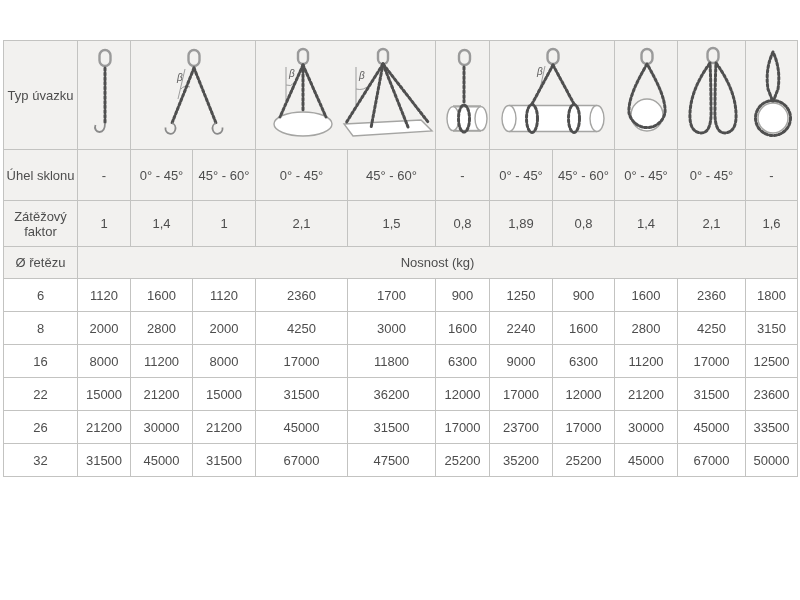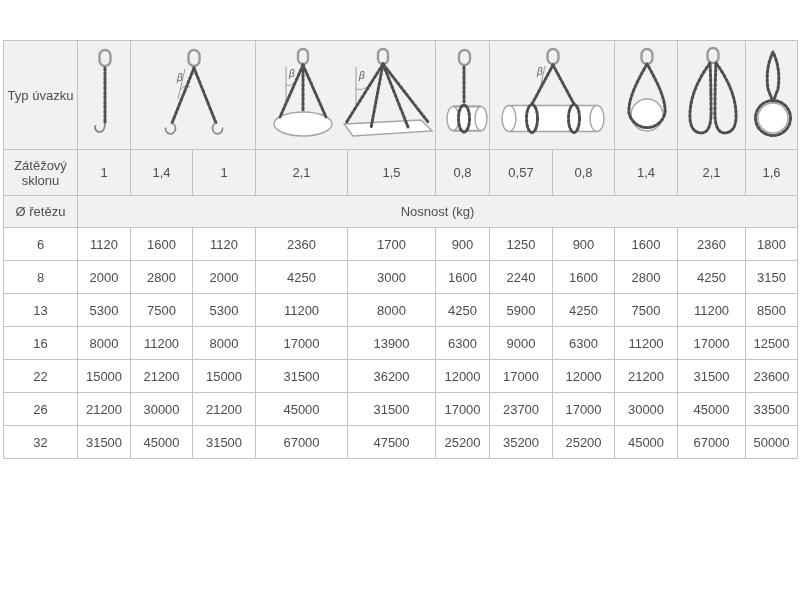--- a/index.html
+++ b/index.html
@@ -146,30 +146,44 @@
 
     <td>
       <svg class="icn" width="50" height="100" viewBox="0 0 50 100">
         <path class="chain" d="M25,7 Q17,24 20,44 L25,57 L30,44 Q33,24 25,7"></path>
         <circle class="load" cx="25" cy="73" r="15"></circle>
         <circle class="chain" cx="25" cy="73" r="17.5"></circle>
       </svg>
     </td>
   </tr>
 
+  <tr class="r-ang" id="angle-row">
+    <th class="rowhead">Úhel sklonu</th>
+  <td>-</td>
+        <td>0° - 45°</td>
+        <td>45° - 60°</td>
+        <td>0° - 45°</td>
+        <td>45° - 60°</td>
+        <td>-</td>
+        <td>0° - 45°</td>
+        <td>45° - 60°</td>
+        <td>0° - 45°</td>
+        <td>0° - 45°</td>
+        <td>-</td>
+      </tr>
 
   <tr class="r-fac" id="factor-row">
-    <th class="rowhead">Zátěžový sklonu</th>
+    <th class="rowhead">Zátěžový faktor</th>
   <td>1</td>
         <td>1,4</td>
         <td>1</td>
         <td>2,1</td>
         <td>1,5</td>
         <td>0,8</td>
-        <td>0,57</td>
+        <td>1,89</td>
         <td>0,8</td>
         <td>1,4</td>
         <td>2,1</td>
         <td>1,6</td>
       </tr>
 
   <tr class="r-nos">
     <th class="rowhead">Ø řetězu</th>
     <td colspan="11">Nosnost (kg)</td>
   </tr>
@@ -198,40 +212,26 @@
         <td>4250</td>
         <td>3000</td>
         <td>1600</td>
         <td>2240</td>
         <td>1600</td>
         <td>2800</td>
         <td>4250</td>
         <td>3150</td>
       </tr>
       <tr>
-        <th>13</th>
-        <td>5300</td>
-        <td>7500</td>
-        <td>5300</td>
-        <td>11200</td>
-        <td>8000</td>
-        <td>4250</td>
-        <td>5900</td>
-        <td>4250</td>
-        <td>7500</td>
-        <td>11200</td>
-        <td>8500</td>
-      </tr>
-      <tr>
         <th>16</th>
         <td>8000</td>
         <td>11200</td>
         <td>8000</td>
         <td>17000</td>
-        <td>13900</td>
+        <td>11800</td>
         <td>6300</td>
         <td>9000</td>
         <td>6300</td>
         <td>11200</td>
         <td>17000</td>
         <td>12500</td>
       </tr>
       <tr>
         <th>22</th>
         <td>15000</td>

